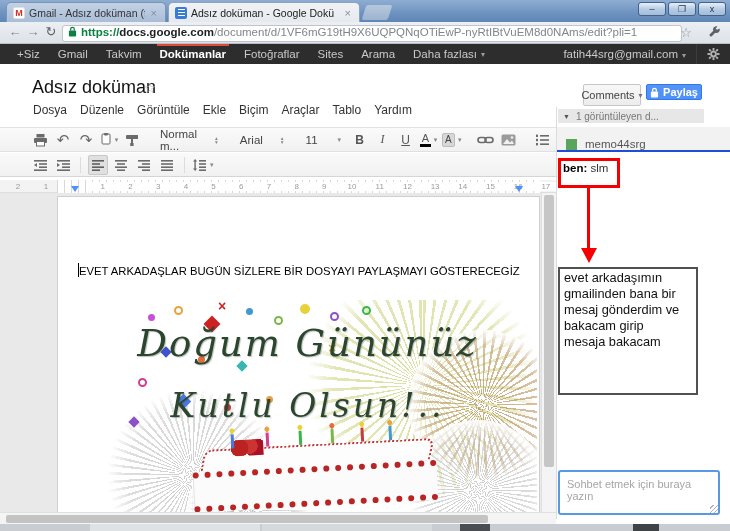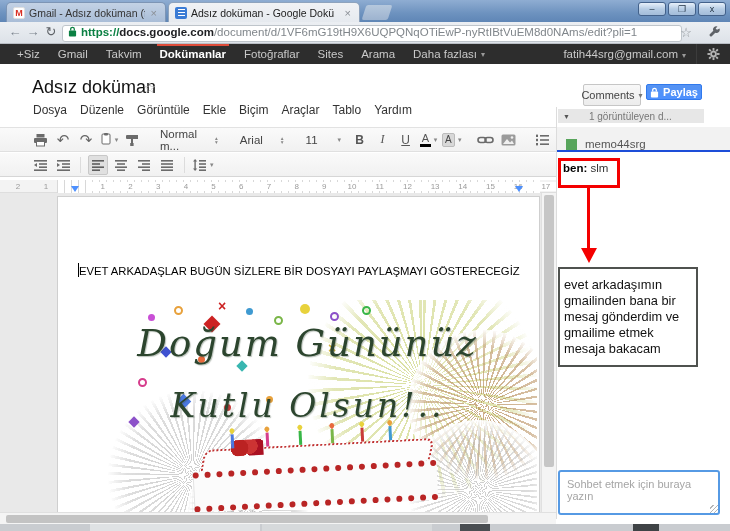--- a/index.html
+++ b/index.html
@@ -70,37 +70,37 @@
     background:linear-gradient(#5693f2,#4d90fe);border:1px solid #3079ed;color:#fff;
     font-weight:bold;gap:4px;}
   
   .menubar{position:absolute;left:33px;top:103px;display:flex;gap:13px;
     font-size:12px;color:#333;}
   .menu-item{cursor:pointer;}
   
   .side-divider{position:absolute;left:556px;top:107px;width:1px;height:412px;background:#dcdcdc;}
   .viewer-bar{position:absolute;left:558px;top:109px;width:146px;height:14px;
     background:#e7e7e7;color:#777;font-size:10px;display:flex;align-items:center;
-    padding:0 5px;gap:19px;}
+    padding:0 5px;gap:6px;}
   .viewer-bar .tri{font-size:7px;color:#555;}
   .user-row{position:absolute;left:557px;top:127px;width:173px;height:25px;
     background:#f2f2f2;display:flex;align-items:flex-end;padding:0 9px;gap:8px;
     font-size:11.5px;color:#555;border-bottom:2px solid #1d4ed8;}
   .avatar-green{width:11px;height:11px;background:#58a55c;flex:none;}
   .chat-msg{position:absolute;left:563px;top:162px;font-size:11.5px;color:#333;}
   .chat-msg b{color:#000;}
   
   .red-box{position:absolute;left:558px;top:158px;width:62px;height:30px;
     border:3px solid #f40000;}
   .arrow-stem{position:absolute;left:587px;top:188px;width:3px;height:61px;background:#f40000;}
   .arrow-head{position:absolute;left:581px;top:248px;width:0;height:0;
     border-left:8px solid transparent;border-right:8px solid transparent;
     border-top:15px solid #f40000;}
-  .anno-box{position:absolute;left:558px;top:267px;width:140px;height:100px;
-    border:2px solid #4f524f;background:#fff;padding:8px 4px;
+  .anno-box{position:absolute;left:558px;top:267px;width:140px;height:128px;
+    border:2px solid #4f524f;background:#fff;padding:1px 4px;
     font-size:12.8px;line-height:15.9px;color:#111;}
   
   .chat-input{position:absolute;left:558px;top:470px;width:162px;height:45px;
     border:2px solid #569ae4;border-radius:3px;background:#fff;resize:none;
     font-family:"Liberation Sans",sans-serif;font-size:11px;color:#333;padding:6px 7px;outline:none;}
   .chat-input::placeholder{color:#a5a5a5;}
   .resize-grip{position:absolute;left:710px;top:505px;width:8px;height:8px;
     background:repeating-linear-gradient(135deg,transparent 0 2px,#b5b5b5 2px 3px);}
   
   .etoolbar{position:absolute;left:0;width:556px;background:linear-gradient(#fafafa,#f1f1f1);
@@ -594,21 +594,21 @@
     <span>slm</span>
   </div>
 
   <div class="red-box"></div>
   <div class="arrow-stem"></div>
   <div class="arrow-head"></div>
   <div class="anno-box">
       <div>evet arkadaşımın</div>
       <div>gmailinden bana bir</div>
       <div>mesaj gönderdim ve</div>
-      <div>gmailime etmek</div>
+      <div>bakacam girip</div>
       <div>mesaja bakacam</div>
     </div>
 
   <textarea class="chat-input" placeholder="Sohbet etmek için buraya yazın" style=""></textarea>
   <div class="resize-grip"></div>
 
   <div class="taskbar">
     <div class="tseg" style="left:90px;width:170px;background:#dfe2e4;"></div>
     <div class="tseg" style="left:262px;width:170px;background:#d6d9db;"></div>
     <div class="tseg" style="left:460px;width:30px;background:#4a4e52;"></div>

